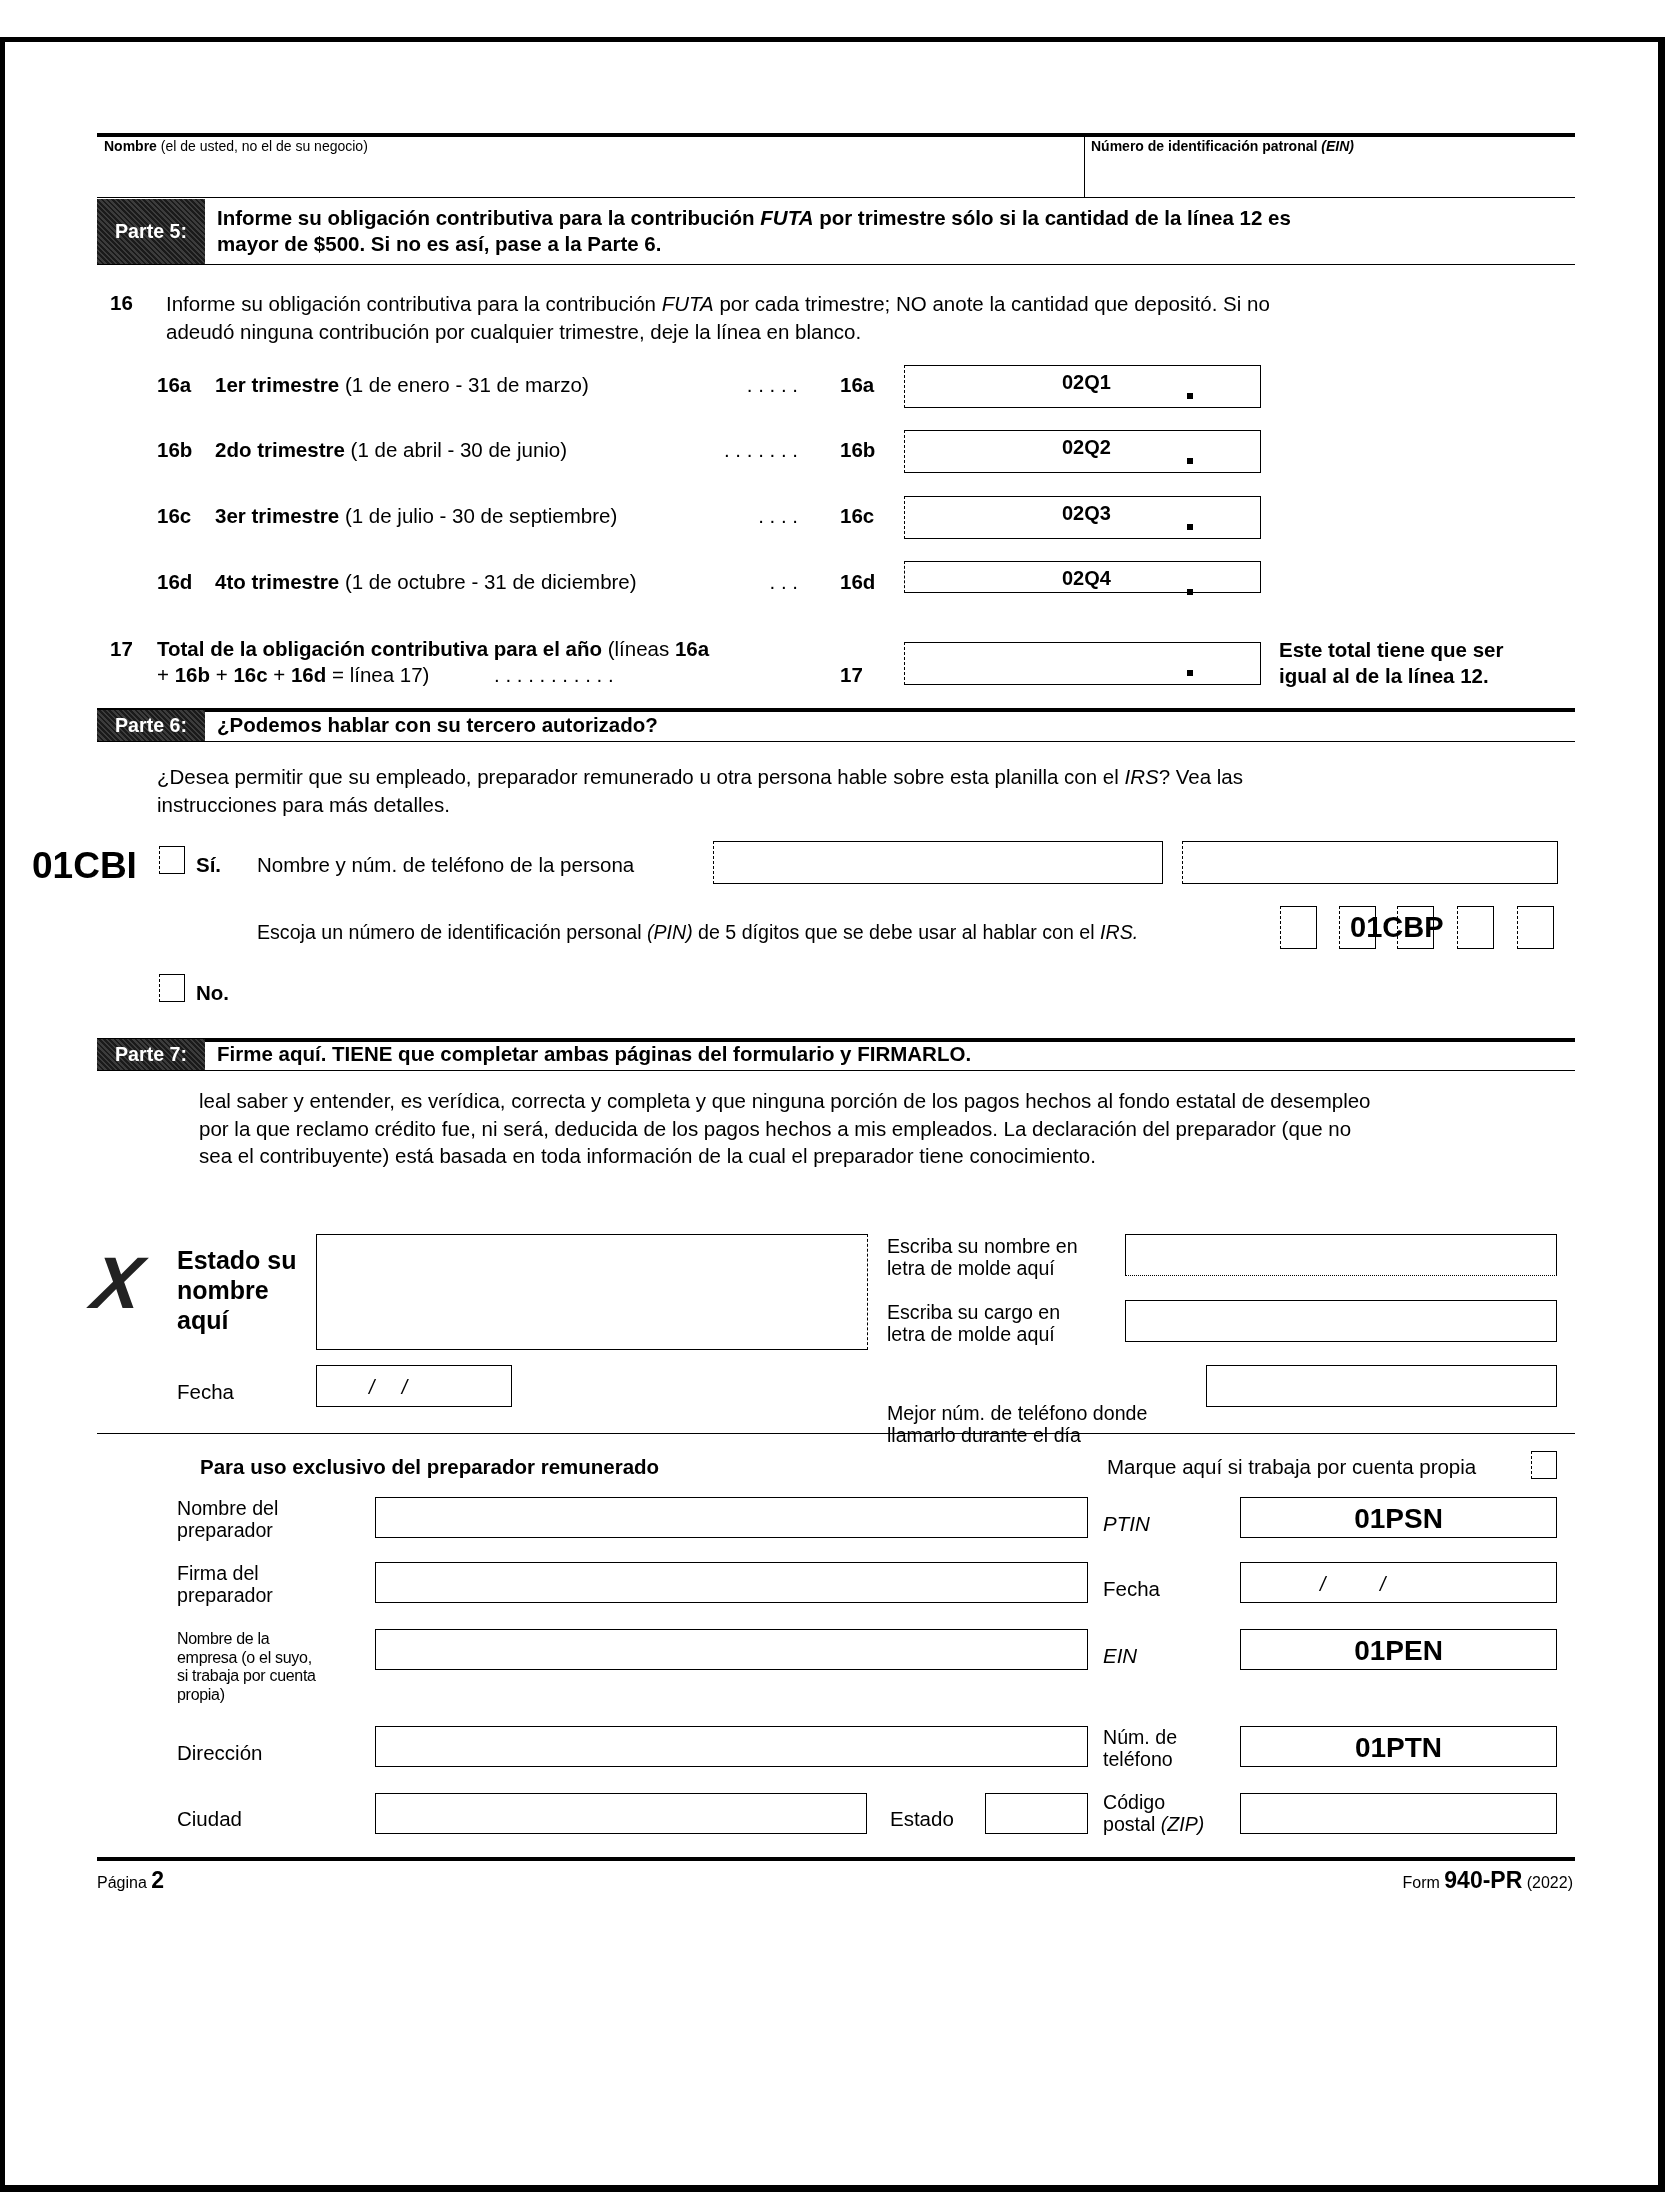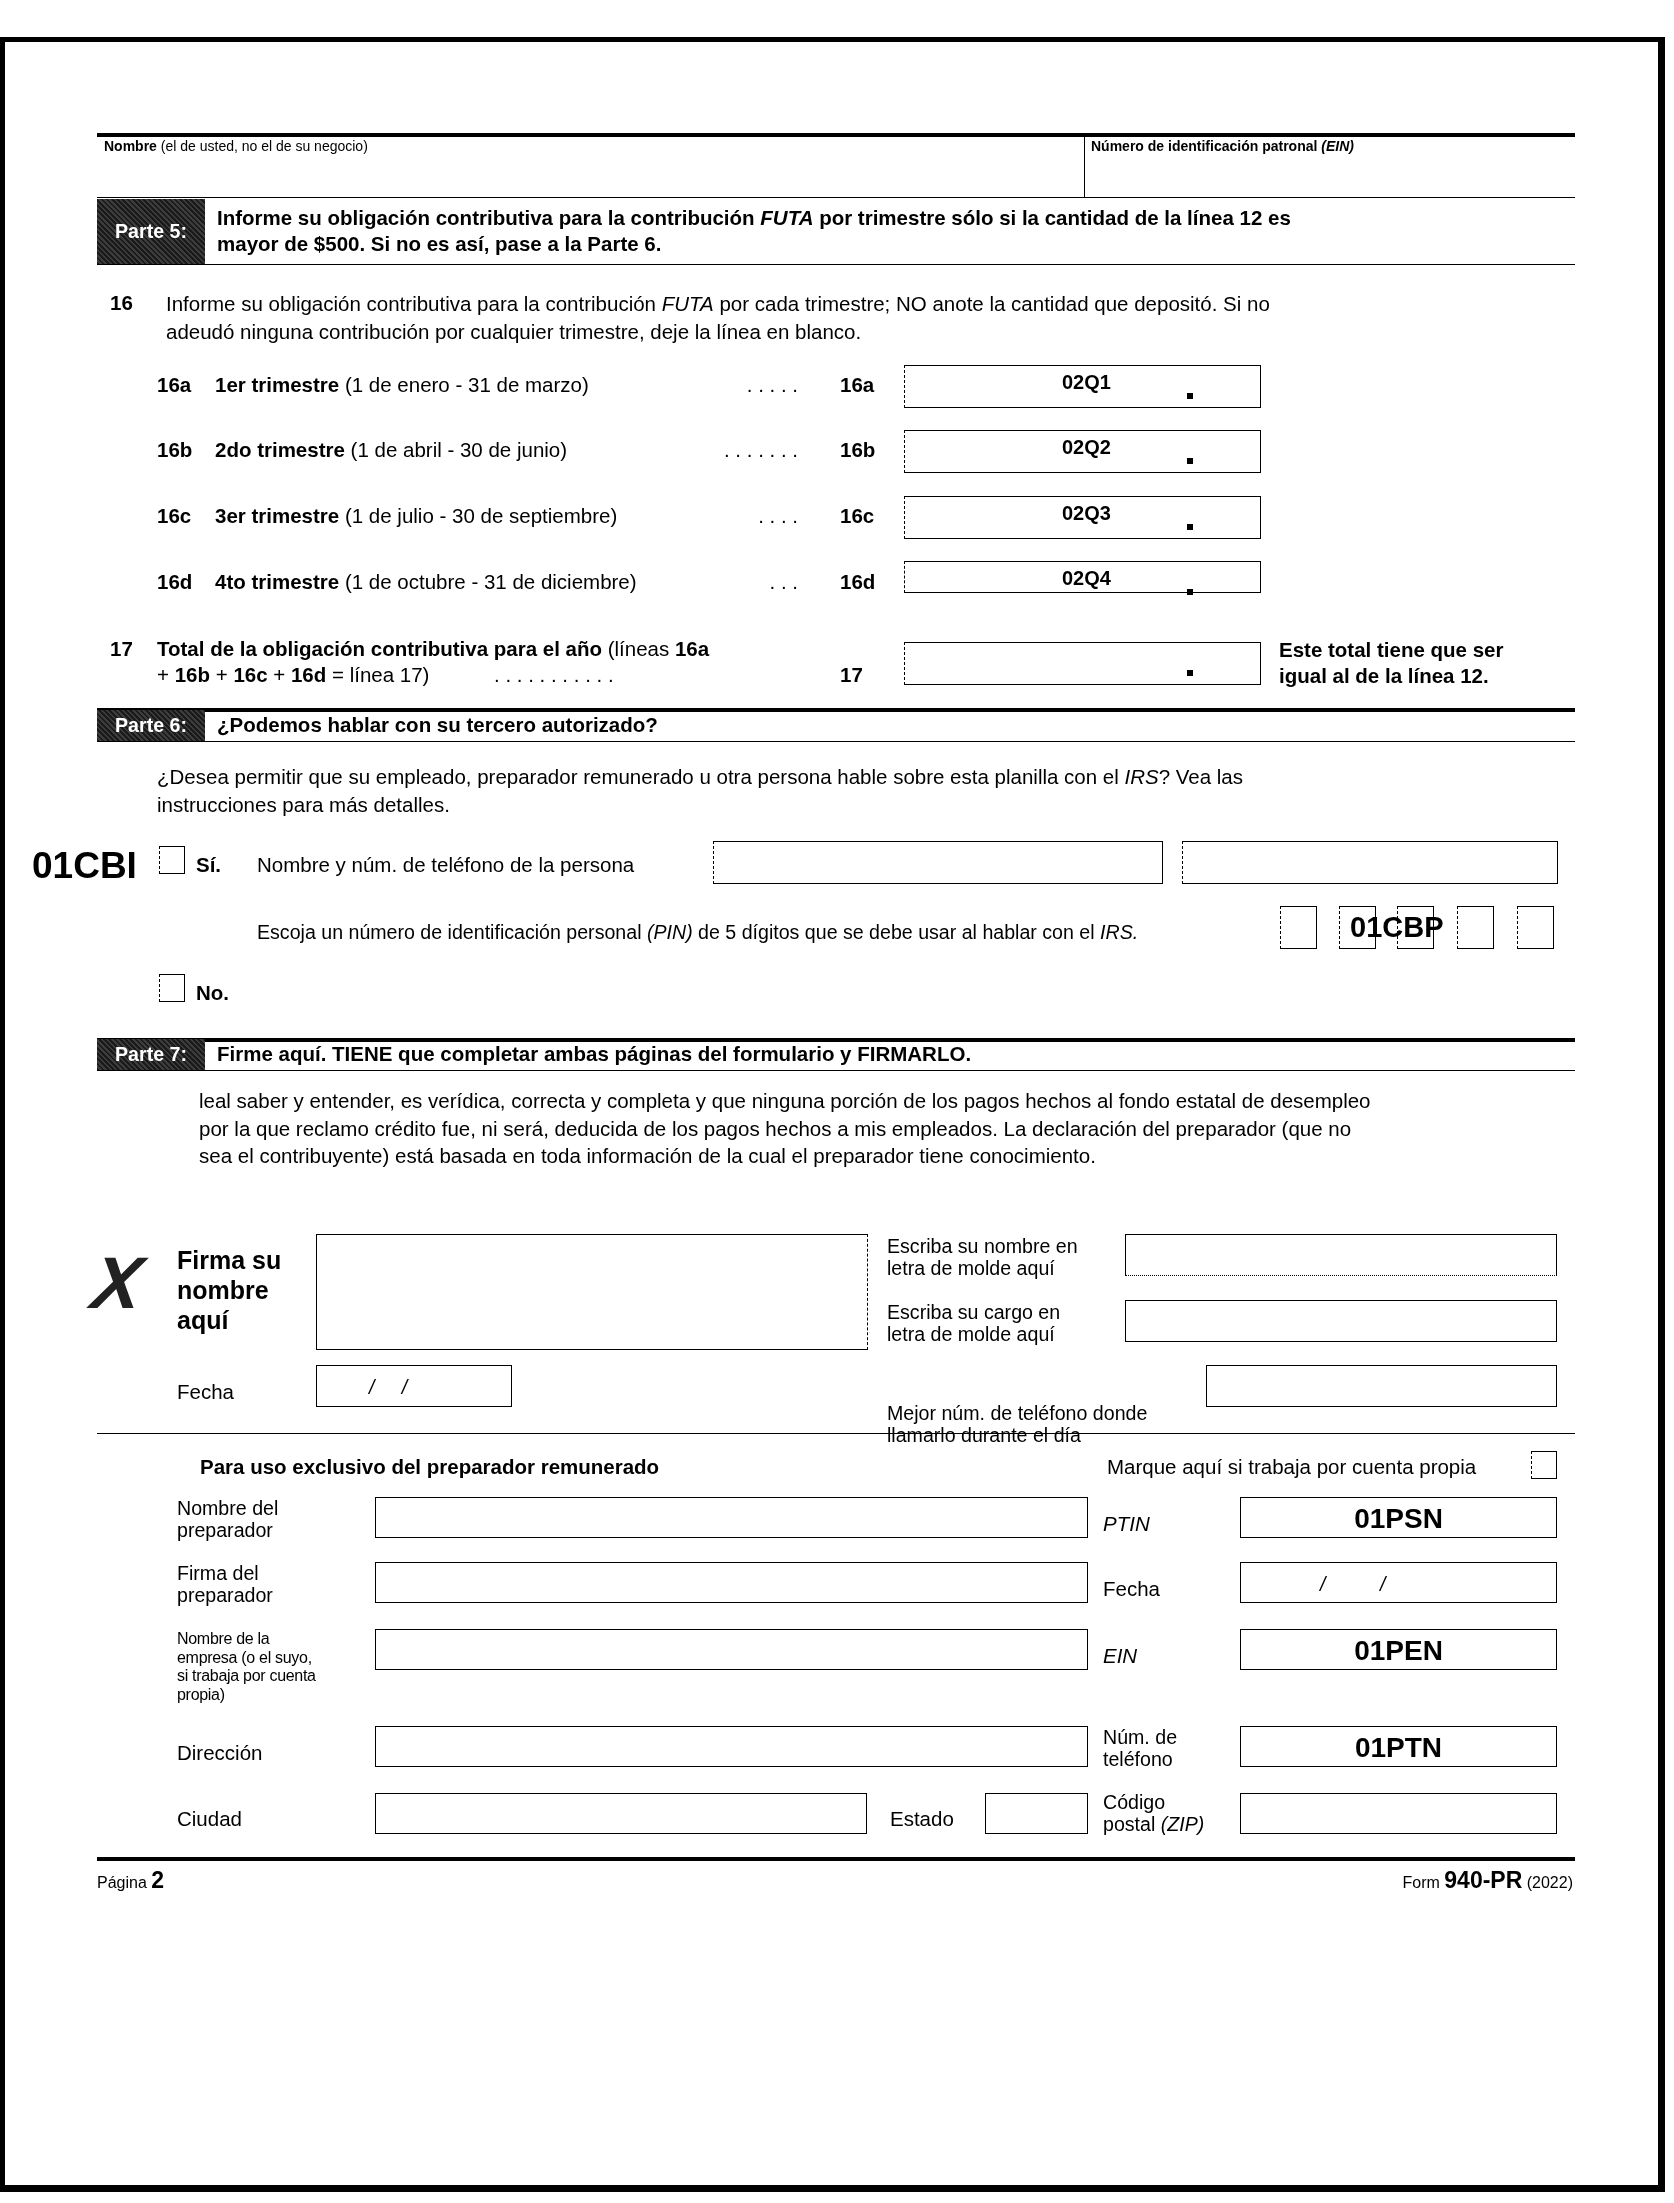--- a/index.html
+++ b/index.html
@@ -152,21 +152,21 @@
 <div class="rule-thin" style="left:97px; top:1070px; width:1478px;"></div>
 
 <div class="abs t20" style="left:199px; top:1087px; line-height:27.5px; width:1370px;">
   <div>leal saber y entender, es verídica, correcta y completa y que ninguna porción de los pagos hechos al fondo estatal de desempleo</div>
   <div>por la que reclamo crédito fue, ni será, deducida de los pagos hechos a mis empleados. La declaración del preparador (que no</div>
   <div>sea el contribuyente) está basada en toda información de la cual el preparador tiene conocimiento.</div>
 </div>
 
 <div class="abs b i" style="left:93px; top:1245px; font-size:73px; line-height:75px; color:#222; transform:skewX(-8deg);">X</div>
 <div class="abs b" style="left:177px; top:1245px; font-size:25px; line-height:30px;">
-  <div>Firma su</div>
+  <div>Estado su</div>
   <div>nombre</div>
   <div>aquí</div>
 </div>
 <div class="box-solid" style="left:316px; top:1234px; width:552px; height:116px; border-right-style:dashed; border-right-width:0.9px;"></div>
 
 <div class="abs t18" style="left:887px; top:1235px; line-height:22.4px;">
   <div>Escriba su nombre en</div>
   <div>letra de molde aquí</div>
 </div>
 <div class="box-solid" style="left:1125px; top:1234px; width:432px; height:42px; border-bottom-style:dotted;"></div>

